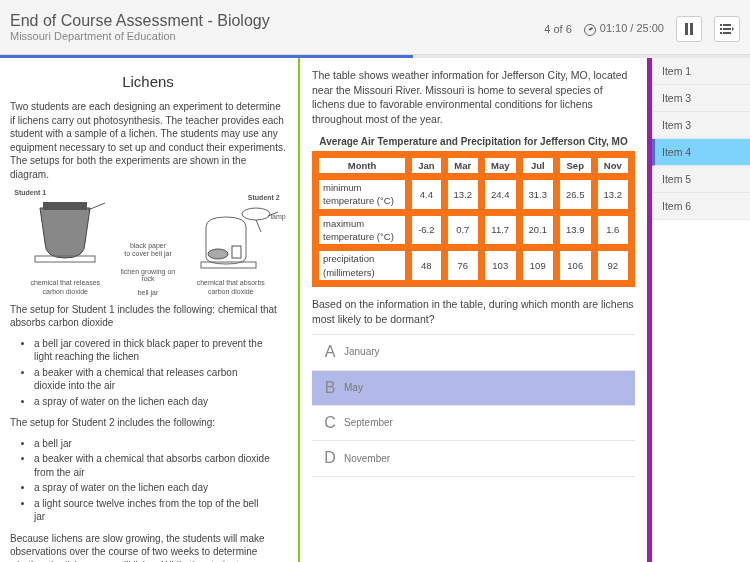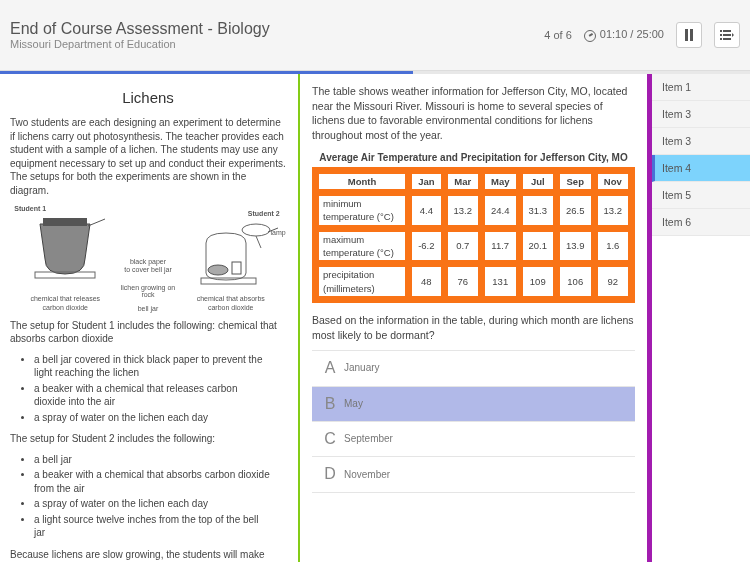--- a/index.html
+++ b/index.html
@@ -1,17 +1,17 @@
 <!DOCTYPE html>
 <html><head>
 <meta charset="utf-8">
 <style>
 * { margin: 0; padding: 0; box-sizing: border-box; }
 body { font-family: Arial, Helvetica, sans-serif; font-size: 11px; color: #333; background: #fff; width: 750px; height: 562px; overflow: hidden; }
-.header { background: #f5f5f5; border-bottom: 1px solid #ddd; padding: 20px 10px; display: flex; justify-content: space-between; align-items: center; }
+.header { background: #f5f5f5; border-bottom: 1px solid #ddd; padding: 12px 10px; display: flex; justify-content: space-between; align-items: flex-end; }
 .header-left .title { font-size: 16px; color: #555; font-weight: 400; }
 .header-left .subtitle { font-size: 11px; color: #888; }
 .header-right { display: flex; align-items: center; gap: 12px; color: #666; font-size: 11px; }
 .hdr-btn { width: 26px; height: 26px; border: 1px solid #ccc; border-radius: 3px; background: #fff; display: flex; align-items: center; justify-content: center; cursor: pointer; }
 .clock-icon { display:inline-block; width:12px; height:12px; border:1.5px solid #666; border-radius:50%; position:relative; margin-right:4px; vertical-align:middle;}
 .clock-icon:after { content:""; position:absolute; width:4px; height:1.5px; background:#666; top:4px; left:4px; transform-origin:left; transform:rotate(-30deg);}
 .progress { height: 3px; background: #e8e8e8; }
 .progress-fill { height: 100%; background: #4a6fd6; width: 55%; }
 .main { display: flex; height: calc(100% - 48px); }
 .passage { width: 300px; padding: 10px 12px 10px 10px; overflow-y: hidden; border-right: 2px solid #84cc16; font-size: 10px; line-height: 1.35; color: #444; }
@@ -158,21 +158,21 @@
             <td>0.7</td>
             <td>11.7</td>
             <td>20.1</td>
             <td>13.9</td>
             <td>1.6</td>
           </tr>
           <tr>
             <td class="rowhdr">precipitation (millimeters)</td>
             <td>48</td>
             <td>76</td>
-            <td>131</td>
+            <td>103</td>
             <td>109</td>
             <td>106</td>
             <td>92</td>
           </tr>
         </tbody>
     </table>
     <p>Based on the information in the table, during which month are lichens most likely to be dormant?</p>
     <div id="choices">
         <div class="choice">
           <span class="choice-letter">A</span>

